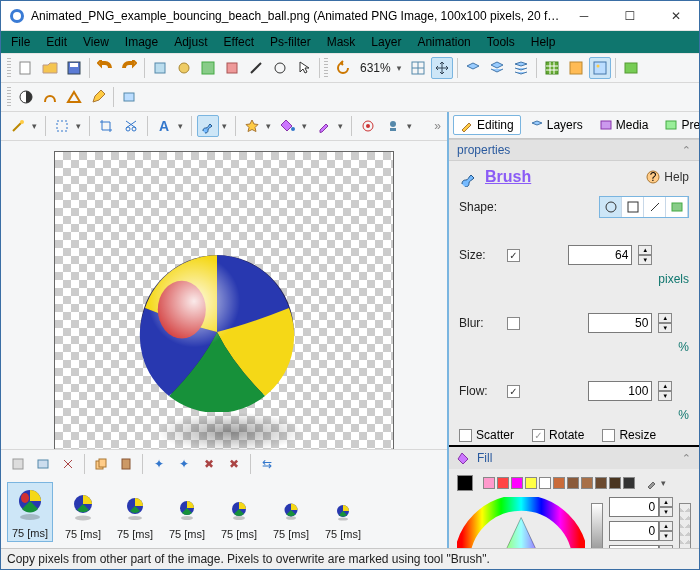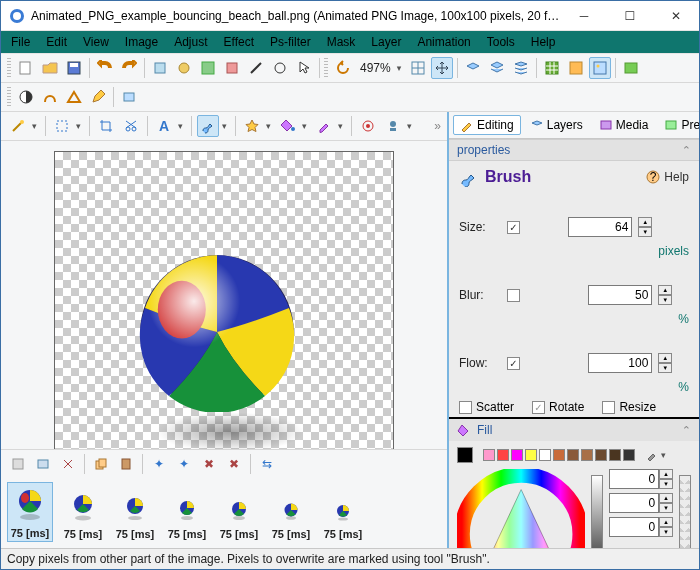--- a/index.html
+++ b/index.html
@@ -37,35 +37,35 @@
   linear-gradient(45deg, transparent 75%, #ccc 75%),
   linear-gradient(-45deg, transparent 75%, #ccc 75%);
   background-size: 16px 16px; background-position: 0 0, 0 8px, 8px -8px, -8px 0;
   background-color: #fff; position: relative; }
 .ball { position: absolute; left: 82px; top: 100px; width: 160px; height: 160px; }
 .shadow { position: absolute; left: 100px; top: 260px; width: 150px; height: 40px; background: radial-gradient(ellipse, rgba(0,0,0,0.35), transparent 70%); }
 
 
 .framebar { border-top: 1px solid #d8d8d8; background: #f5f6f7; }
 .framebar-tb { display: flex; gap: 3px; padding: 3px 6px; align-items: center; }
-.frames { display: flex; gap: 8px; padding: 4px 6px 6px; align-items: flex-end; overflow: hidden; font-weight: bold; }
+.frames { display: flex; gap: 8px; padding: 4px 6px 6px; align-items: flex-end; overflow: hidden; }
 .frame { display: flex; flex-direction: column; align-items: center; gap: 2px; padding: 2px; }
 .frame.sel { background: #cde6f7; border: 1px solid #7ab5e0; }
 .fthumb { width: 40px; height: 40px; position: relative; }
 .ftxt { font-size: 11px; color: #222; }
 
 
 .rightpanel { width: 252px; border-left: 2px solid #7ab5e0; background: #ececec; display: flex; flex-direction: column; }
 .tabs { display: flex; gap: 2px; padding: 3px 4px; background: #f5f6f7; border-bottom: 1px solid #c8c8c8; }
 .tab { display: flex; gap: 3px; align-items: center; padding: 2px 6px; border: 1px solid transparent; border-radius: 2px; }
 .tab.active { background: #fff; border-color: #7ab5e0; }
 .secthdr { display: flex; align-items: center; justify-content: space-between; padding: 3px 8px; color: #2a5a9e; background: #e2e2e2; border-top: 1px solid #cfcfcf; border-bottom: 1px solid #cfcfcf; font-size: 12px; }
 .chev { color: #888; font-size: 11px; }
 .brushhead { display: flex; align-items: center; justify-content: space-between; padding: 6px 10px; }
-.brushhead h2 { font-size: 16px; font-weight: bold; color: #4c1d95; }
+.brushhead h2 { font-size: 16px; font-weight: bold; color: #8b5cf6; text-decoration: underline; }
 .helpbtn { display: flex; gap: 4px; align-items: center; color: #333; }
 .proprow { display: flex; align-items: center; gap: 6px; padding: 3px 10px; }
 .proprow label { width: 42px; color: #222; }
 .chk { width: 13px; height: 13px; border: 1px solid #888; background: #fff; display: inline-flex; align-items: center; justify-content: center; font-size: 10px; color: #333; }
 .numinput { width: 64px; height: 20px; border: 1px solid #7a7a7a; background: #fff; text-align: right; padding: 0 3px; display: flex; align-items: center; justify-content: flex-end; }
 .spin { width: 14px; display: flex; flex-direction: column; }
 .spin div { height: 10px; border: 1px solid #888; background: #eee; font-size: 7px; text-align: center; line-height: 8px; }
 .unit { color: #0f766e; margin-top: 48px; }
 .shapegroup { display: flex; border: 1px solid #7ab5e0; }
 .shapebtn { width: 22px; height: 20px; display: flex; align-items: center; justify-content: center; background: #fff; border-right: 1px solid #c8d8e8; }
@@ -183,21 +183,21 @@
       </svg>
     </div>
   <div class="sep"></div>
   <span class="grip"></span>
   <div class="tbtn">
       <svg width="16" height="16">
         <path d="M8 3a5 5 0 105 5" fill="none" stroke="#c70" stroke-width="2"></path>
         <path d="M8 1l-2 2 2 2" fill="none" stroke="#c70" stroke-width="2"></path>
       </svg>
     </div>
-  <span class="zoomtxt">497%</span>
+  <span class="zoomtxt">631%</span>
     <span class="dd">▾</span>
   <div class="tbtn">
       <svg width="16" height="16">
         <rect x="2" y="2" width="12" height="12" fill="none" stroke="#58a"></rect>
         <path d="M2 8h12M8 2v12" stroke="#58a"></path>
       </svg>
     </div>
   <div class="tbtn active">
       <svg width="16" height="16">
         <path d="M8 2v12M2 8h12M8 2l-2 2M8 2l2 2M8 14l-2-2M8 14l2-2M2 8l2-2M2 8l2 2M14 8l-2-2M14 8l-2 2" stroke="#345" fill="none"></path>
@@ -534,20 +534,46 @@
       </div>
       <div class="helpbtn">
           <svg width="14" height="14">
             <circle cx="7" cy="7" r="6" fill="#fc8" stroke="#a73"></circle>
             <text x="7" y="11" text-anchor="middle" font-size="10">?</text>
           </svg>
           <span>Help</span>
         </div>
     </div>
     <div class="proprow">
+      <label>Shape:</label>
+      <span style="flex:1"></span>
+      <div class="shapegroup">
+        <div class="shapebtn sel">
+            <svg width="14" height="14">
+              <circle cx="7" cy="7" r="5" fill="none" stroke="#333"></circle>
+            </svg>
+          </div>
+        <div class="shapebtn">
+            <svg width="14" height="14">
+              <rect x="2" y="2" width="10" height="10" fill="none" stroke="#333"></rect>
+            </svg>
+          </div>
+        <div class="shapebtn">
+            <svg width="14" height="14">
+              <path d="M3 11l8-8" stroke="#333"></path>
+            </svg>
+          </div>
+        <div class="shapebtn">
+            <svg width="14" height="14">
+              <rect x="2" y="3" width="10" height="8" fill="#8c8" stroke="#4a4"></rect>
+            </svg>
+          </div>
+      </div>
+    </div>
+    <div class="proprow">
       <label>Size:</label>
       <span class="chk">✓</span>
       <span style="flex:1"></span>
       <div class="numinput">64</div>
       <div class="spin">
           <div>▴</div>
           <div>▾</div>
         </div>
       <span class="unit">pixels</span>
     </div>

